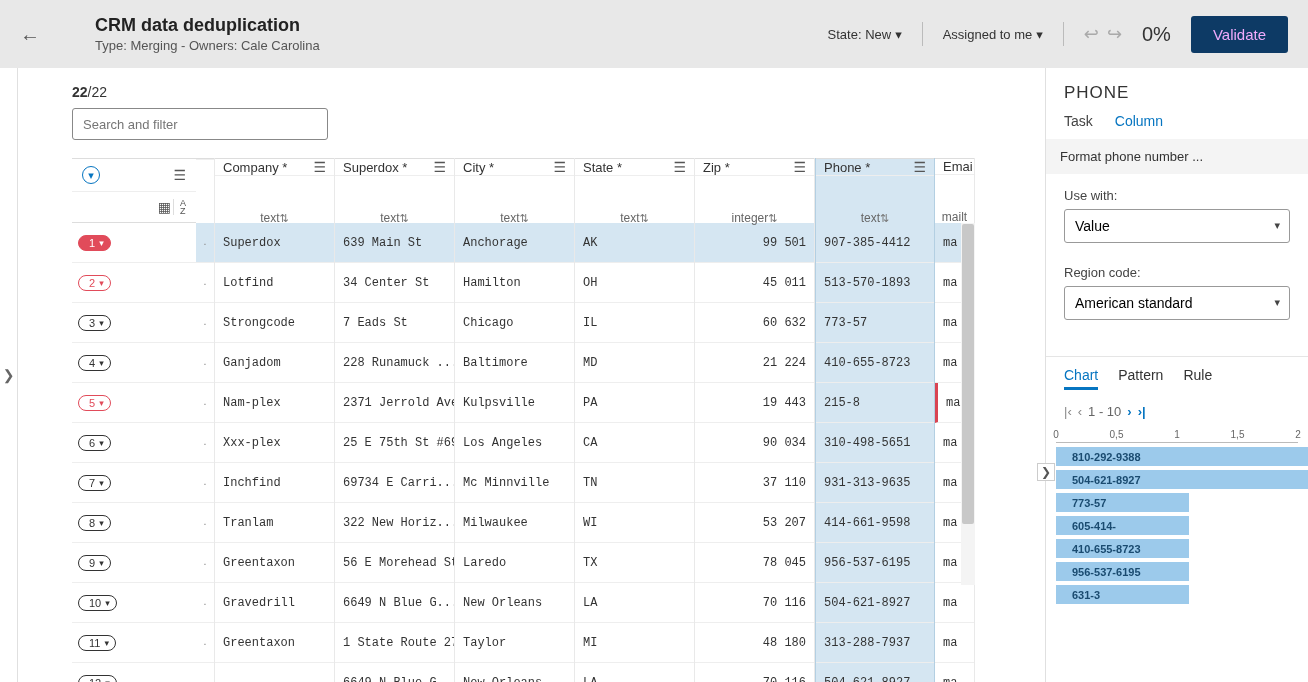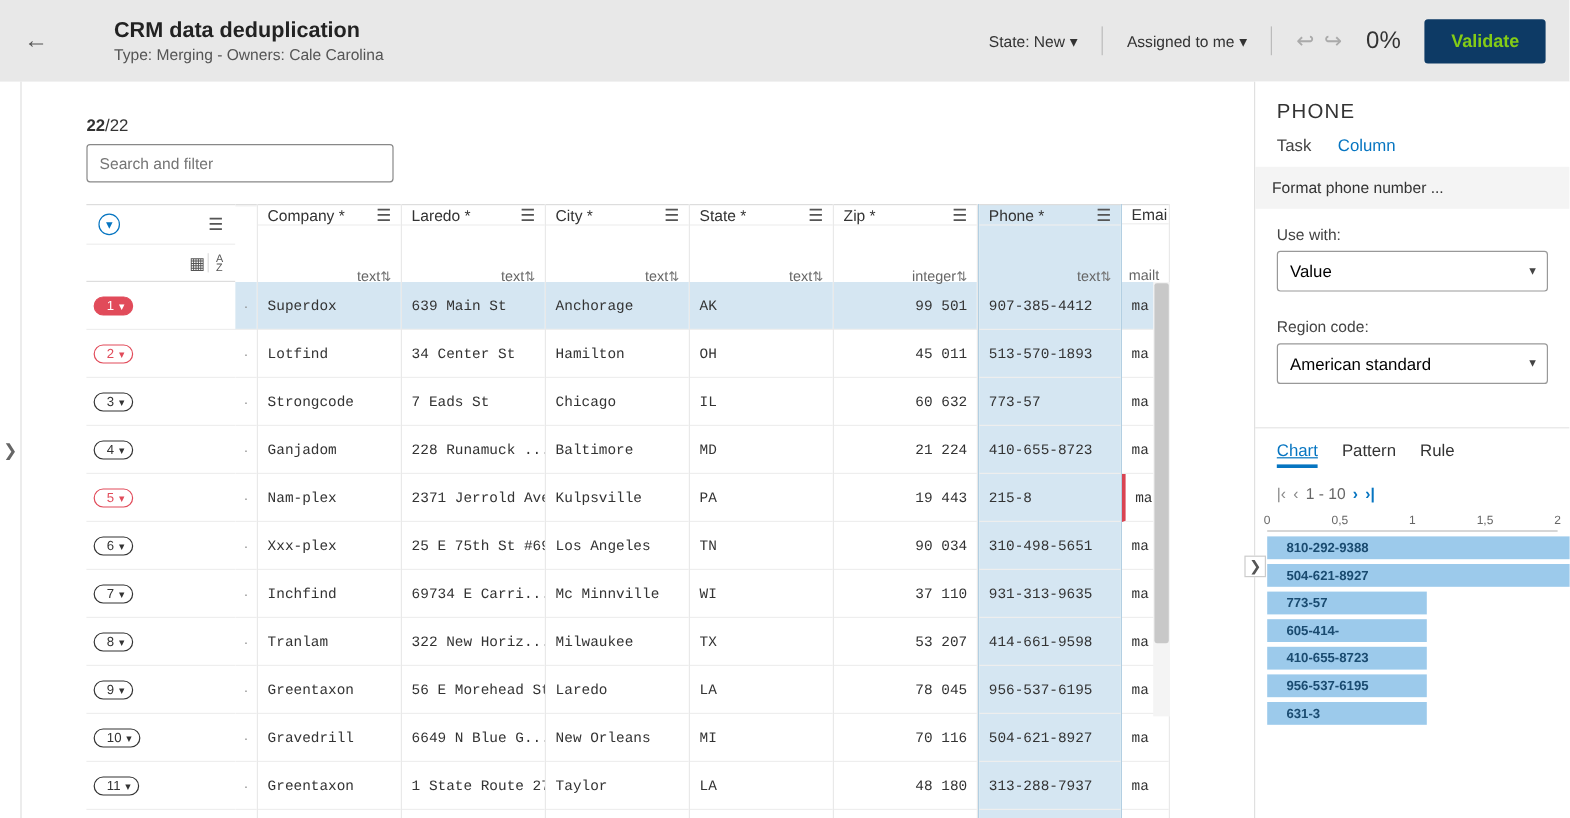--- a/index.html
+++ b/index.html
@@ -10,27 +10,27 @@
 .back-btn { background: transparent; border: none; cursor: pointer; font-size: 20px; color: #555; }
 .header-main { flex: 1; padding-left: 35px; }
 .page-title { font-size: 18px; font-weight: 700; color: #222; }
 .page-subtitle { font-size: 13px; color: #555; margin-top: 2px; }
 .header-actions { display: flex; align-items: center; gap: 20px; }
 .dropdown-btn { background: transparent; border: none; cursor: pointer; font-size: 13px; color: #333; display: flex; align-items: center; gap: 4px; }
 .divider-v { width: 1px; height: 24px; background: #bbb; }
 .nav-arrows { display: flex; gap: 8px; }
 .nav-arrow { background: transparent; border: none; cursor: pointer; font-size: 18px; color: #aaa; }
 .progress-text { font-size: 20px; color: #333; font-weight: 400; }
-.validate-btn { background: #0d3a65; color: #84cc16; border: none; padding: 10px 22px; font-size: 15px; font-weight: 700; border-radius: 3px; cursor: pointer; }
+.validate-btn { background: #0d3a65; color: #f0abfc; border: none; padding: 10px 22px; font-size: 15px; font-weight: 400; border-radius: 3px; cursor: pointer; }
 
 
 .main { display: flex; height: 614px; }
 .left-rail { width: 18px; border-right: 1px solid #e0e0e0; display: flex; align-items: center; justify-content: center; }
 .expander { font-size: 14px; color: #666; cursor: pointer; }
-.center { flex: 1; padding: 28px 0 0 54px; position: relative; overflow: hidden; }
+.center { flex: 1; padding: 16px 0 0 54px; position: relative; overflow: hidden; }
 .right-panel { width: 263px; border-left: 1px solid #e0e0e0; background: #fff; display: flex; flex-direction: column; position: relative; }
 
 
 .result-count { font-size: 14px; color: #333; margin-bottom: 8px; }
 .result-count strong { font-weight: 700; }
 .search-box { width: 256px; height: 32px; border: 1px solid #888; border-radius: 3px; padding: 0 10px; font-size: 13px; margin-bottom: 18px; }
 
 
 .table-wrap { display: flex; }
 .rownum-col { width: 124px; flex-shrink: 0; }
@@ -54,21 +54,21 @@
 .col-company { width: 120px; }
 .col-address { width: 120px; }
 .col-city { width: 120px; }
 .col-state { width: 120px; }
 .col-zip { width: 120px; }
 .col-phone { width: 120px; }
 .col-email { width: 40px; }
 
 .col-header { height: 65px; display: flex; flex-direction: column; border-top: 1px solid #ddd; gap: 35px; }
 .ch1 { height: 34px; display: flex; align-items: center; justify-content: space-between; padding: 0 8px; font-size: 13px; color: #333; border-bottom: 1px solid #eee; }
-.ch2 { height: 28px; display: flex; align-items: center; justify-content: flex-end; padding: 0 8px; font-size: 12px; color: #666; }
+.ch2 { height: 28px; display: flex; align-items: center; justify-content: center; padding: 0 8px; font-size: 12px; color: #666; }
 .ch-bar { height: 3px; background: #6fb63f; }
 
 .col.selected .col-header, .col.selected .cell { background: #d5e6f2; }
 .col.selected { border-left: 1px solid #b3cfe2; border-right: 1px solid #b3cfe2; }
 
 .sort-icon { font-size: 11px; color: #777; cursor: pointer; }
 
 .cell { height: 40px; padding: 0 8px; display: flex; align-items: center; font-family: "Courier New", monospace; font-size: 12px; color: #333; border-bottom: 1px solid #eee; white-space: nowrap; overflow: hidden; text-overflow: ellipsis; }
 .cell.num { justify-content: flex-end; }
 .row-highlight { background: #d5e6f2; }
@@ -91,21 +91,21 @@
 .rp-label { display: block; margin-bottom: 6px; font-size: 13px; color: #444; }
 .rp-select-wrap { position: relative; margin-bottom: 22px; }
 .rp-select { width: 100%; border: 1px solid #999; border-radius: 3px; height: 34px; padding: 0 10px; font-size: 14px; appearance: none; background: #fff; }
 .rp-select-caret { position: absolute; right: 10px; top: 10px; font-size: 11px; color: #444; pointer-events: none; }
 
 .rp-expander { position: absolute; left: -9px; top: 395px; background: #fff; border: 1px solid #ccc; width: 18px; height: 18px; display: flex; align-items: center; justify-content: center; font-size: 12px; color: #555; cursor: pointer; }
 
 .rp-sub-tabs-wrap { border-top: 1px solid #e5e5e5; padding-top: 10px; }
 .rp-sub-tabs { display: flex; gap: 20px; padding: 0 18px 8px; font-size: 14px; }
 .rp-sub-tab { color: #333; cursor: pointer; padding-bottom: 4px; }
-.rp-sub-tab.active { color: #0675c1; border-bottom: 3px solid #0675c1; font-weight: 400; text-decoration: underline; }
+.rp-sub-tab.active { color: #0675c1; border-bottom: 3px solid #0675c1; font-weight: 400; }
 
 .rp-pager { display: flex; align-items: center; gap: 6px; padding: 6px 18px 10px; font-size: 13px; color: #666; }
 .rp-pager-btn { cursor: pointer; color: #888; }
 .rp-pager-btn.enabled { color: #0675c1; font-weight: bold; }
 
 .rp-chart { padding: 0 10px; }
 .rp-axis { position: relative; height: 14px; border-bottom: 1px solid #bbb; font-size: 10px; color: #666; }
 .rp-tick { position: absolute; top: 0; transform: translateX(-50%); }
 .rp-bars { }
 .rp-bar-row { margin-top: 4px; height: 19px; position: relative; }
@@ -251,21 +251,21 @@
               <div class="cell">Xxx-plex</div>
               <div class="cell">Inchfind</div>
               <div class="cell">Tranlam</div>
               <div class="cell">Greentaxon</div>
               <div class="cell">Gravedrill</div>
               <div class="cell">Greentaxon</div>
             </div>
             <div class="col col-address">
               <div class="col-header">
                 <div class="ch1">
-                  <span>Laredo *</span>
+                  <span>Superdox *</span>
                   <span class="hamburger">☰</span>
                 </div>
                 <div class="ch2">
                   <span>text</span>
                   <span class="sort-icon">⇅</span>
                 </div>
                 <div class="ch-bar"></div>
               </div>
               <div class="cell row-highlight">639 Main St</div>
               <div class="cell">34 Center St</div>
@@ -315,20 +315,21 @@
                   <span>text</span>
                   <span class="sort-icon">⇅</span>
                 </div>
                 <div class="ch-bar"></div>
               </div>
               <div class="cell row-highlight">AK</div>
               <div class="cell">OH</div>
               <div class="cell">IL</div>
               <div class="cell">MD</div>
               <div class="cell">PA</div>
+              <div class="cell">CA</div>
               <div class="cell">TN</div>
               <div class="cell">WI</div>
               <div class="cell">TX</div>
               <div class="cell">LA</div>
               <div class="cell">MI</div>
               <div class="cell">LA</div>
             </div>
             <div class="col col-zip">
               <div class="col-header">
                 <div class="ch1">

